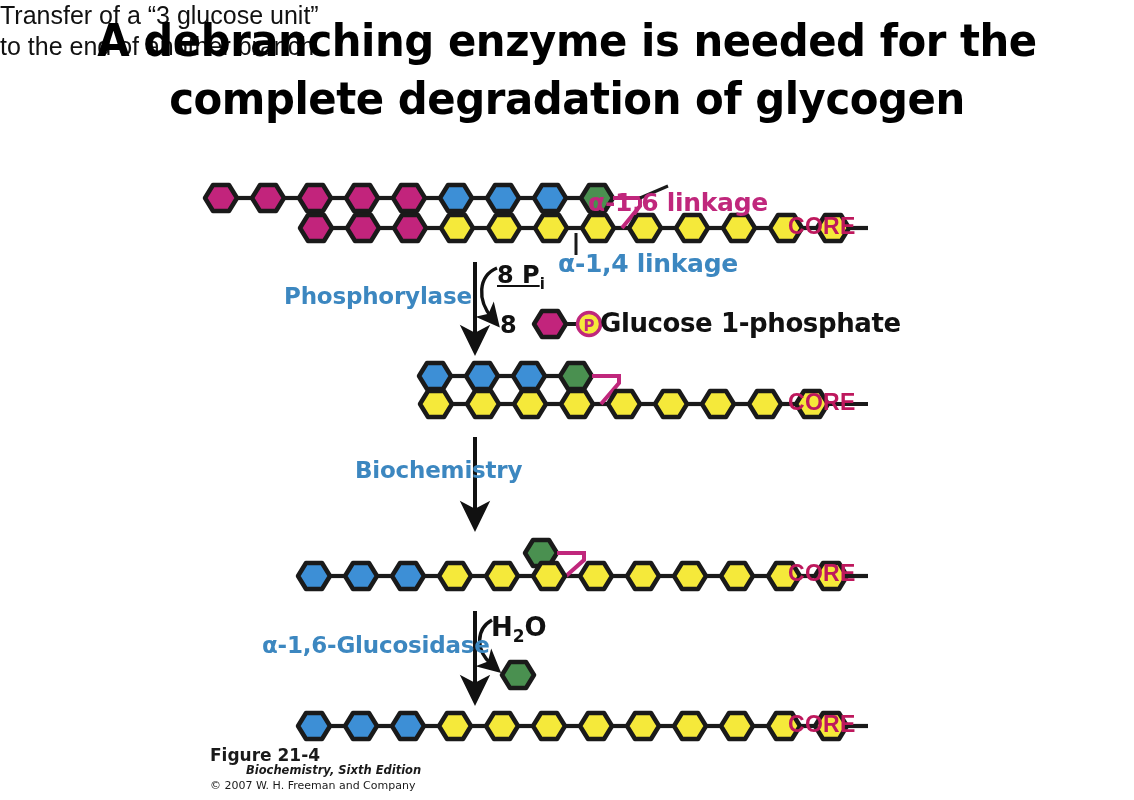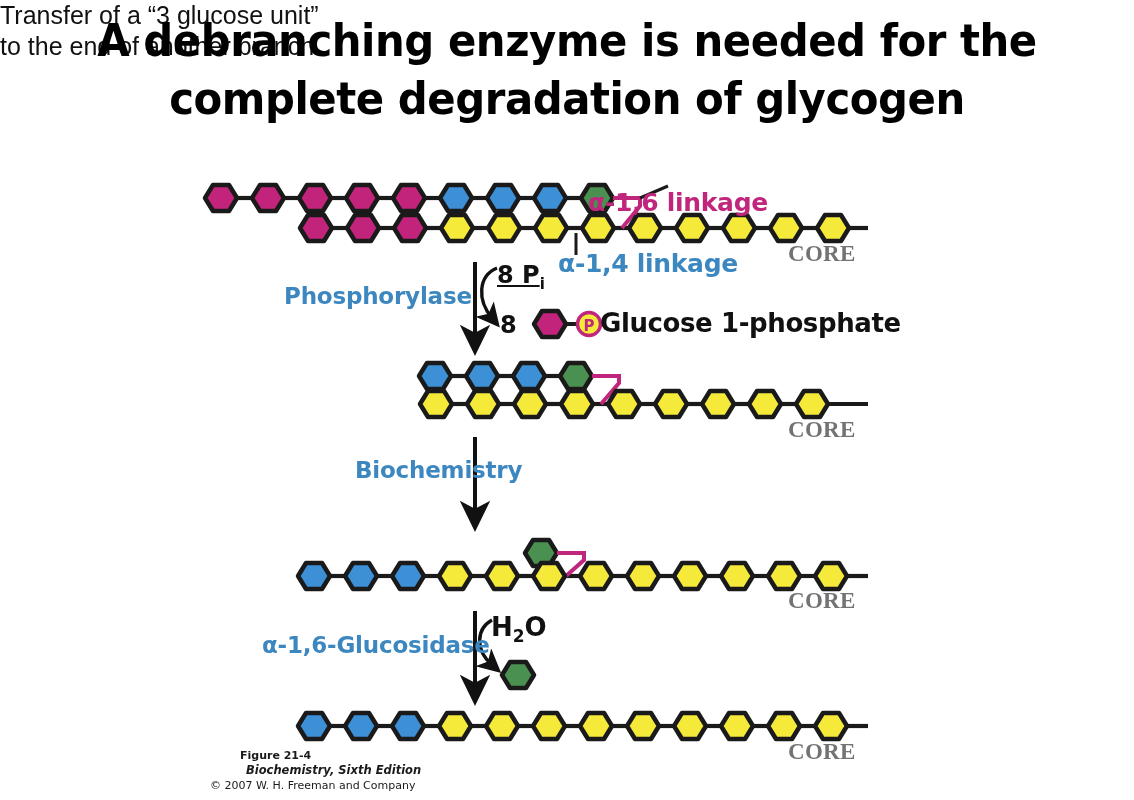--- a/index.html
+++ b/index.html
@@ -83,45 +83,43 @@
     font-family: "Liberation Sans", sans-serif;
     font-weight: normal;
     font-size: 25px;
     line-height: 31px;
     color: #111;
     white-space: pre-line;
   }
 
   .core-label {
     position: absolute;
-    font-family: Liberation Serif, serif;
+    font-family: Liberation Sans, sans-serif;
     font-weight: bold;
     font-size: 23px;
     letter-spacing: 0.3px;
-    color: #737373;
-    margin-top: 28px;
+    color: #be185d;
   }
   .core-1 { left: 788px; top: 213px; }
   .core-2 { left: 788px; top: 389px; }
   .core-3 { left: 788px; top: 560px; }
   .core-4 { left: 788px; top: 711px; }
 
   
   #caption {
     position: absolute;
     left: 210px;
     top: 748px;
     font-family: "DejaVu Sans", sans-serif;
     color: #1a1a1a;
   }
   #caption .cap-fig {
-    font-size: 11px;
+    font-size: 17px;
     font-weight: bold;
     line-height: 15px;
-    margin-left: 30px;
   }
   #caption .cap-book {
     font-size: 11.5px;
     font-weight: bold;
     font-style: italic;
     line-height: 15px;
     margin-left: 36px;
   }
   #caption .cap-copy {
     font-size: 11px;

